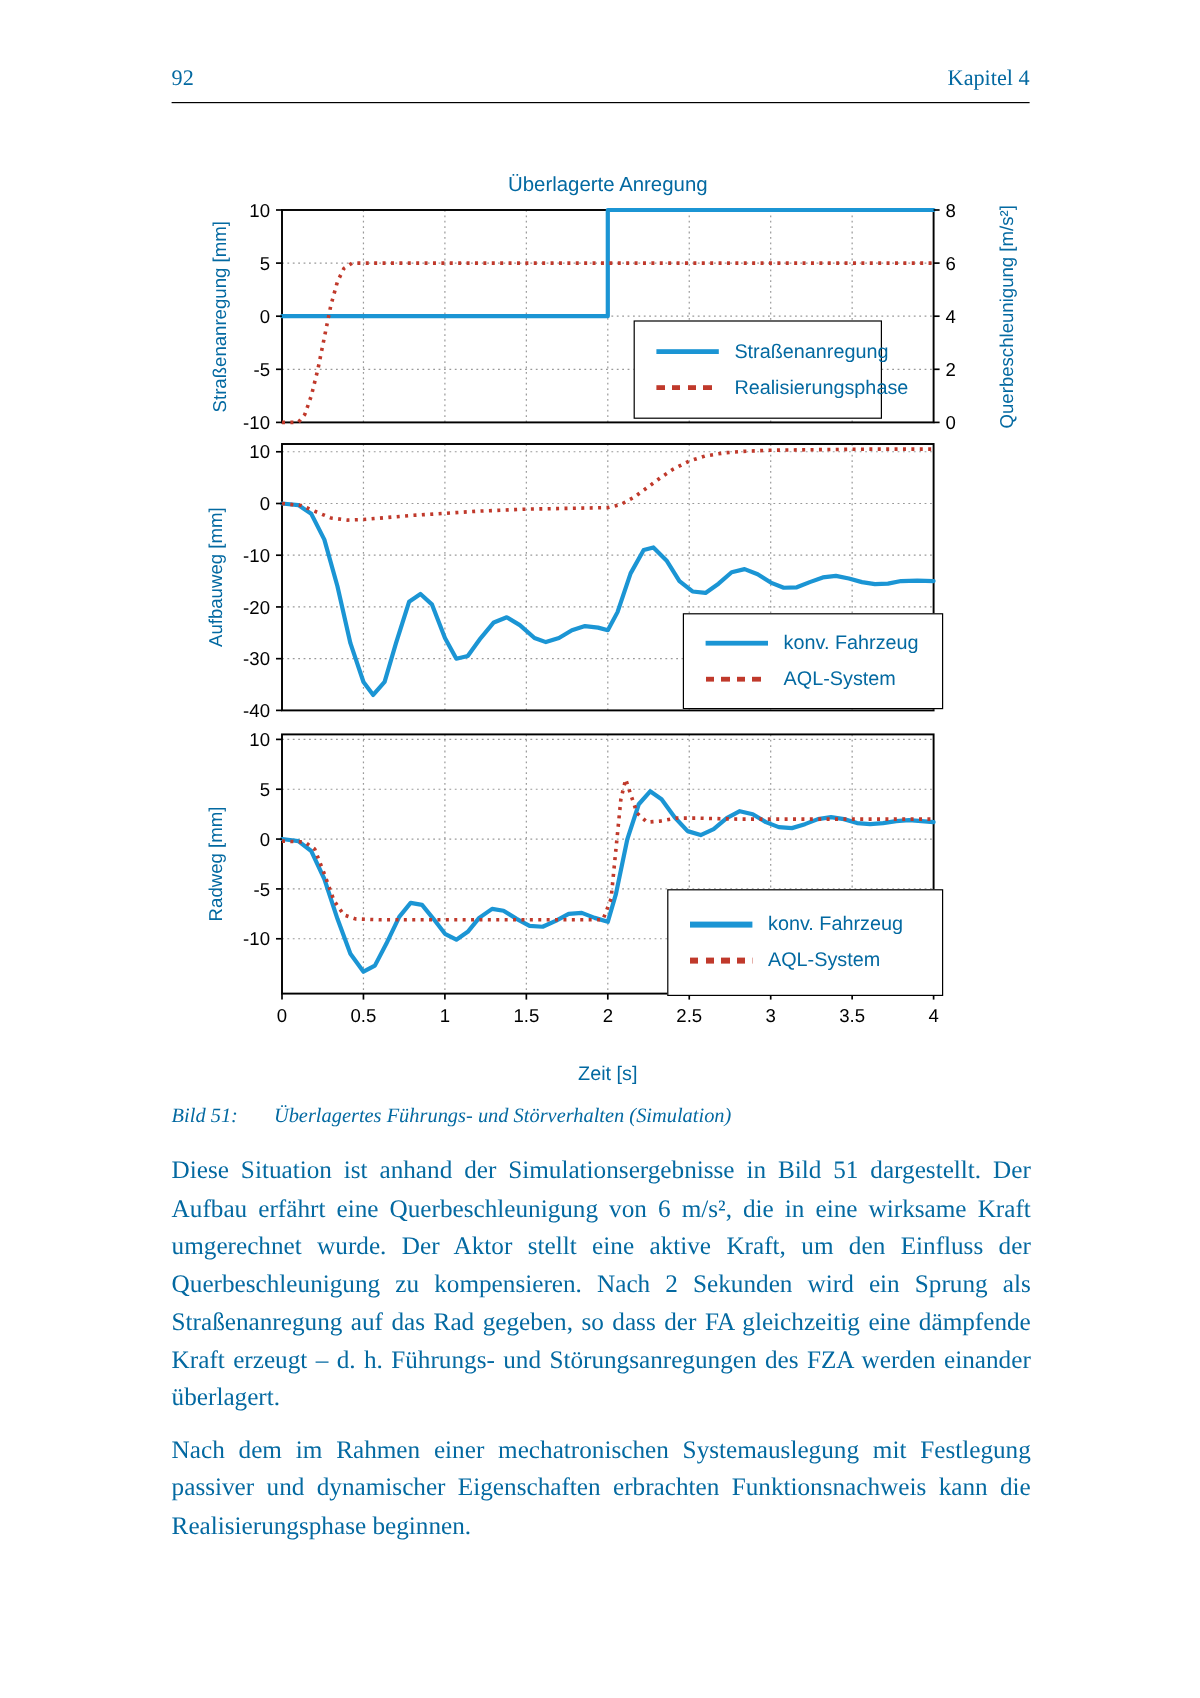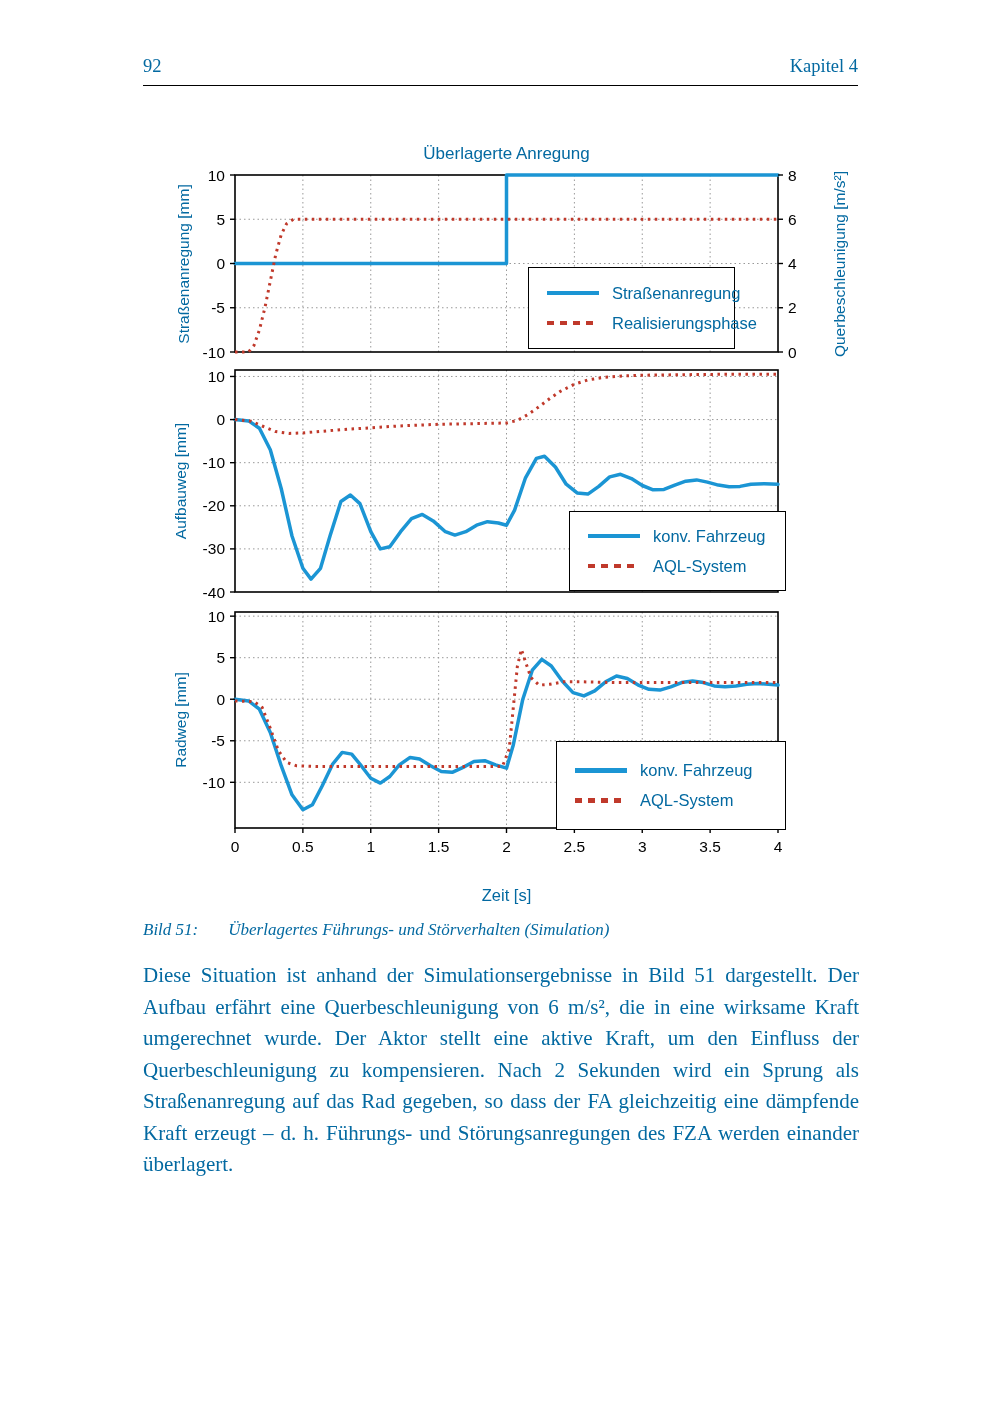--- a/index.html
+++ b/index.html
@@ -209,15 +209,16 @@
       <span>AQL-System</span>
     </div>
   </div>
 
   <div class="caption">
     <span class="cap-label">Bild 51:</span><span class="cap-text">Überlagertes Führungs- und Störverhalten (Simulation)</span>
   </div>
 
   <div class="body-text">
     <p>Diese Situation ist anhand der Simulationsergebnisse in Bild 51 dargestellt. Der Aufbau erfährt eine Querbeschleunigung von 6 m/s², die in eine wirksame Kraft umgerechnet wurde. Der Aktor stellt eine aktive Kraft, um den Einfluss der Querbeschleunigung zu kompensieren. Nach 2 Sekunden wird ein Sprung als Straßenanregung auf das Rad gegeben, so dass der FA gleichzeitig eine dämpfende Kraft erzeugt – d. h. Führungs- und Störungsanregungen des FZA werden einander überlagert.</p>
+    <p>Nach dem im Rahmen einer mechatronischen Systemauslegung mit Festlegung passiver und dynamischer Eigenschaften erbrachten Funktionsnachweis kann die Realisierungsphase beginnen.</p>
   </div>
 
 </div>
 
 </body></html>

